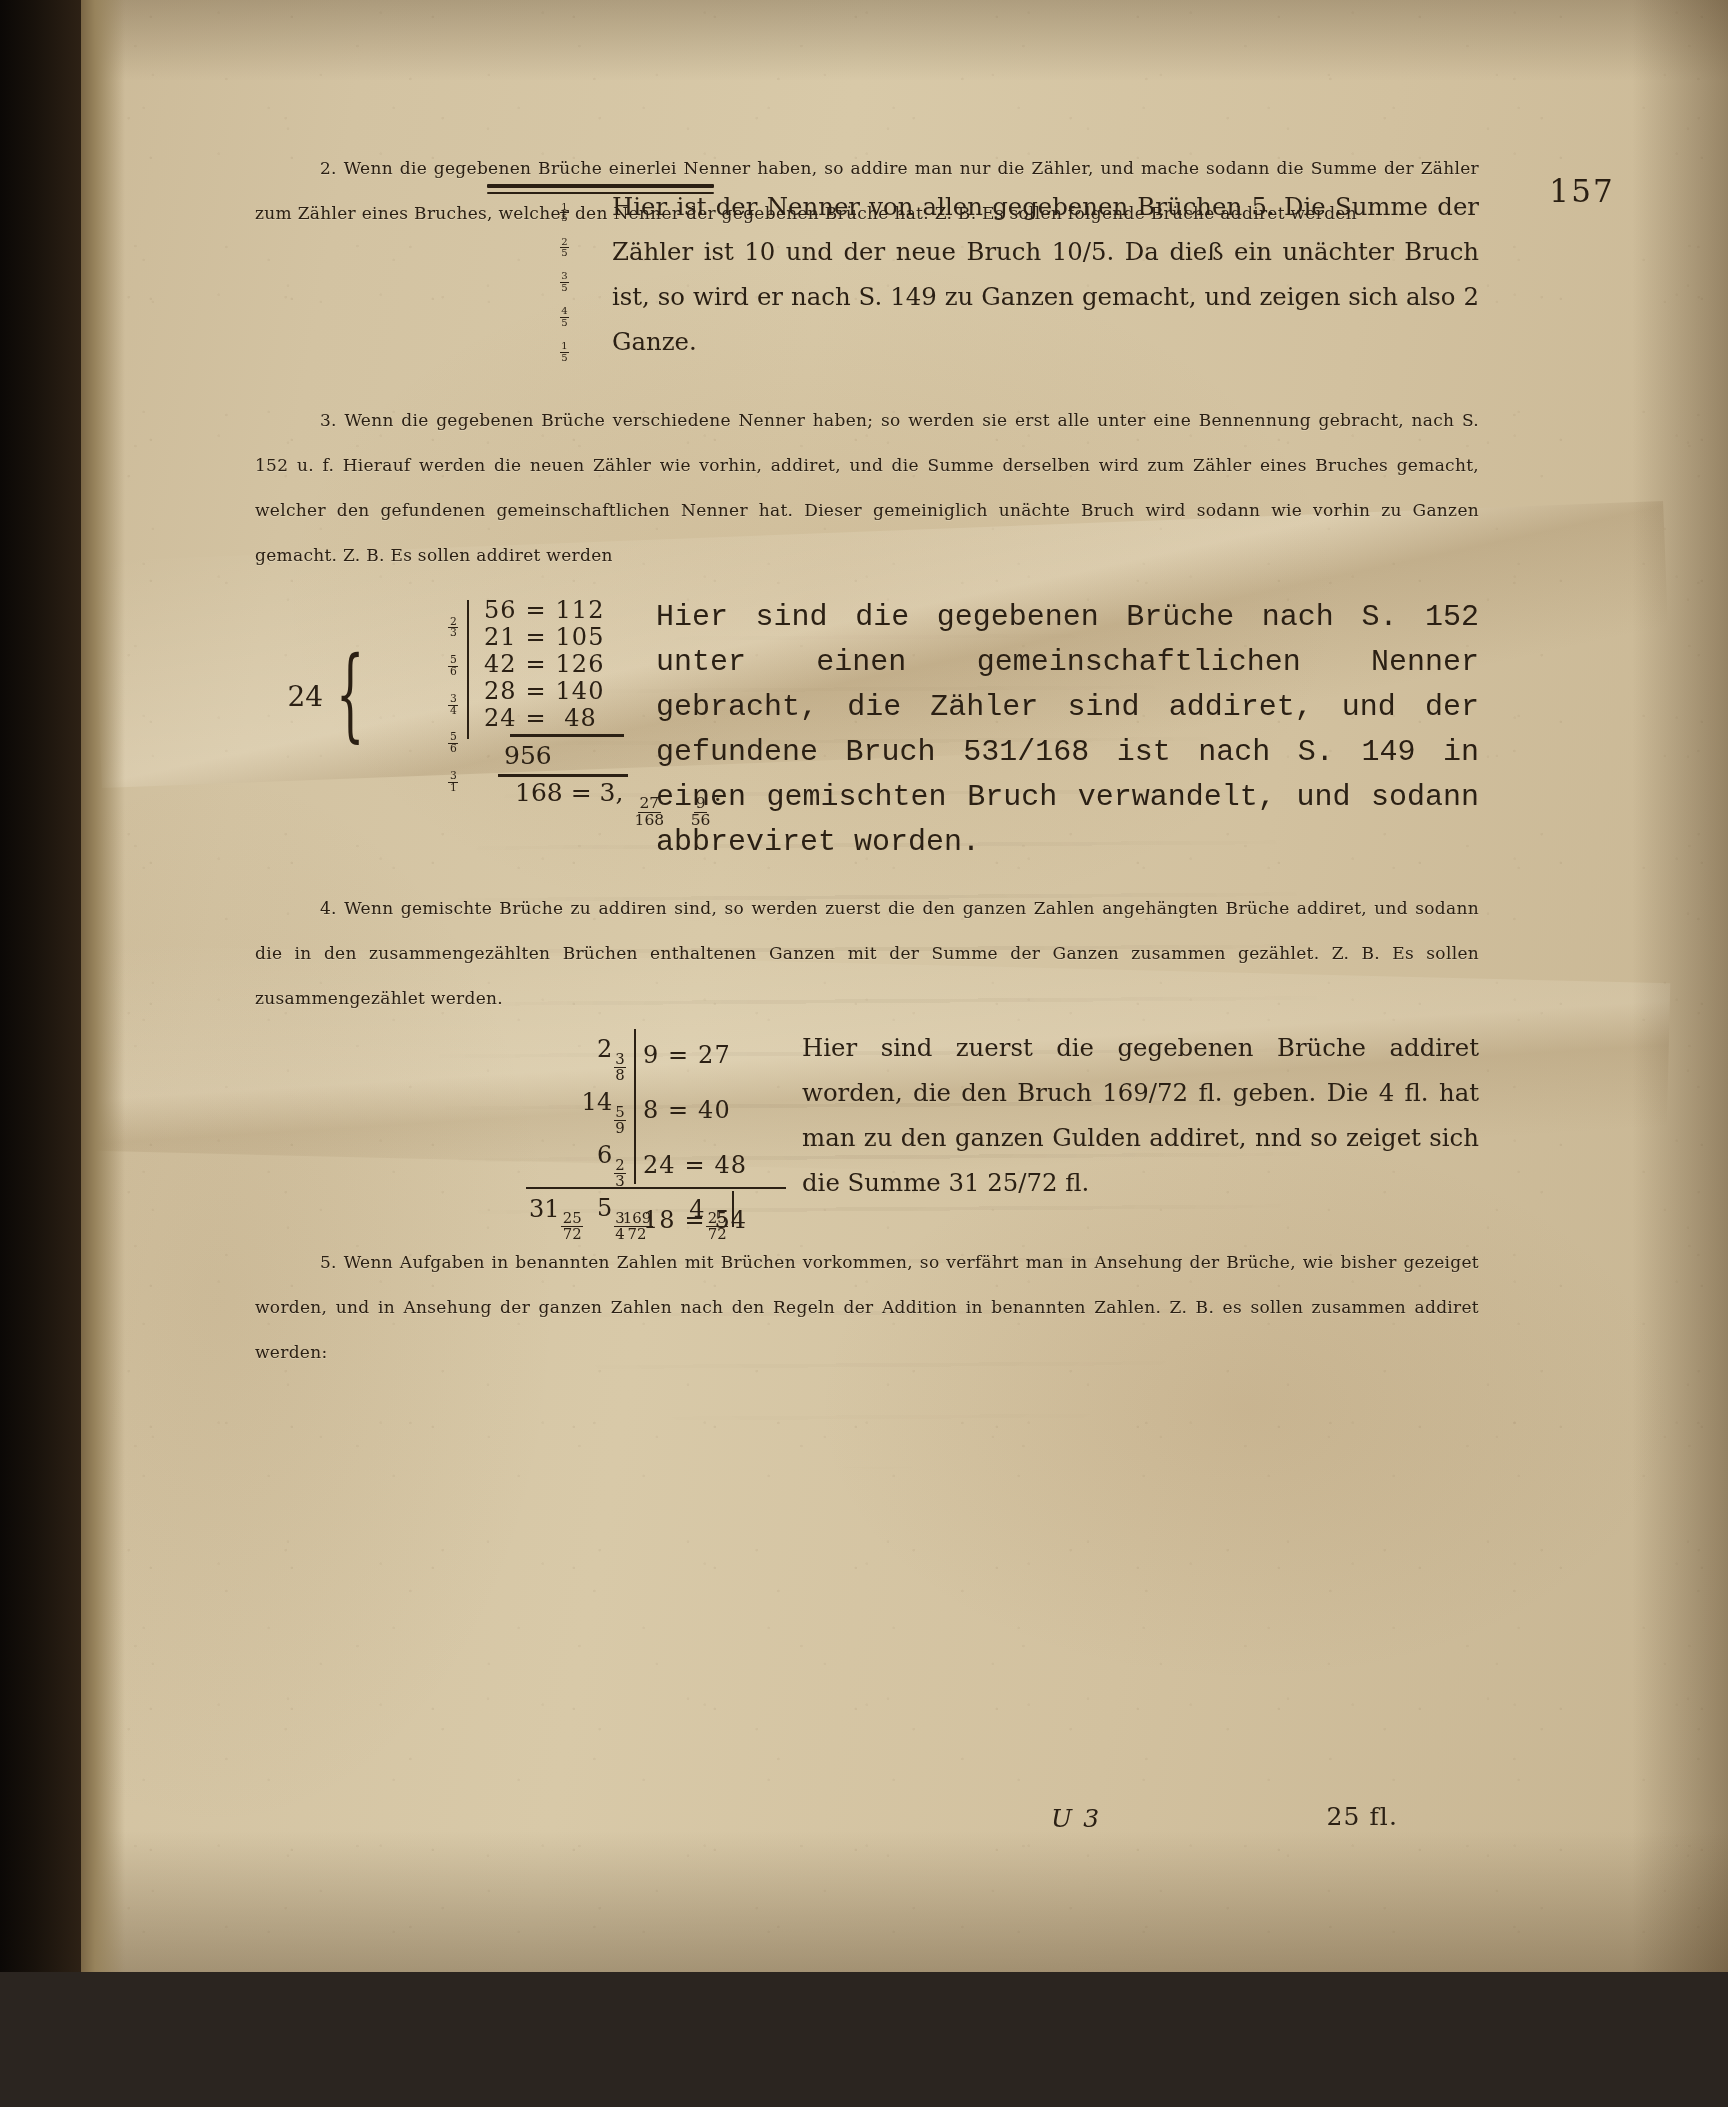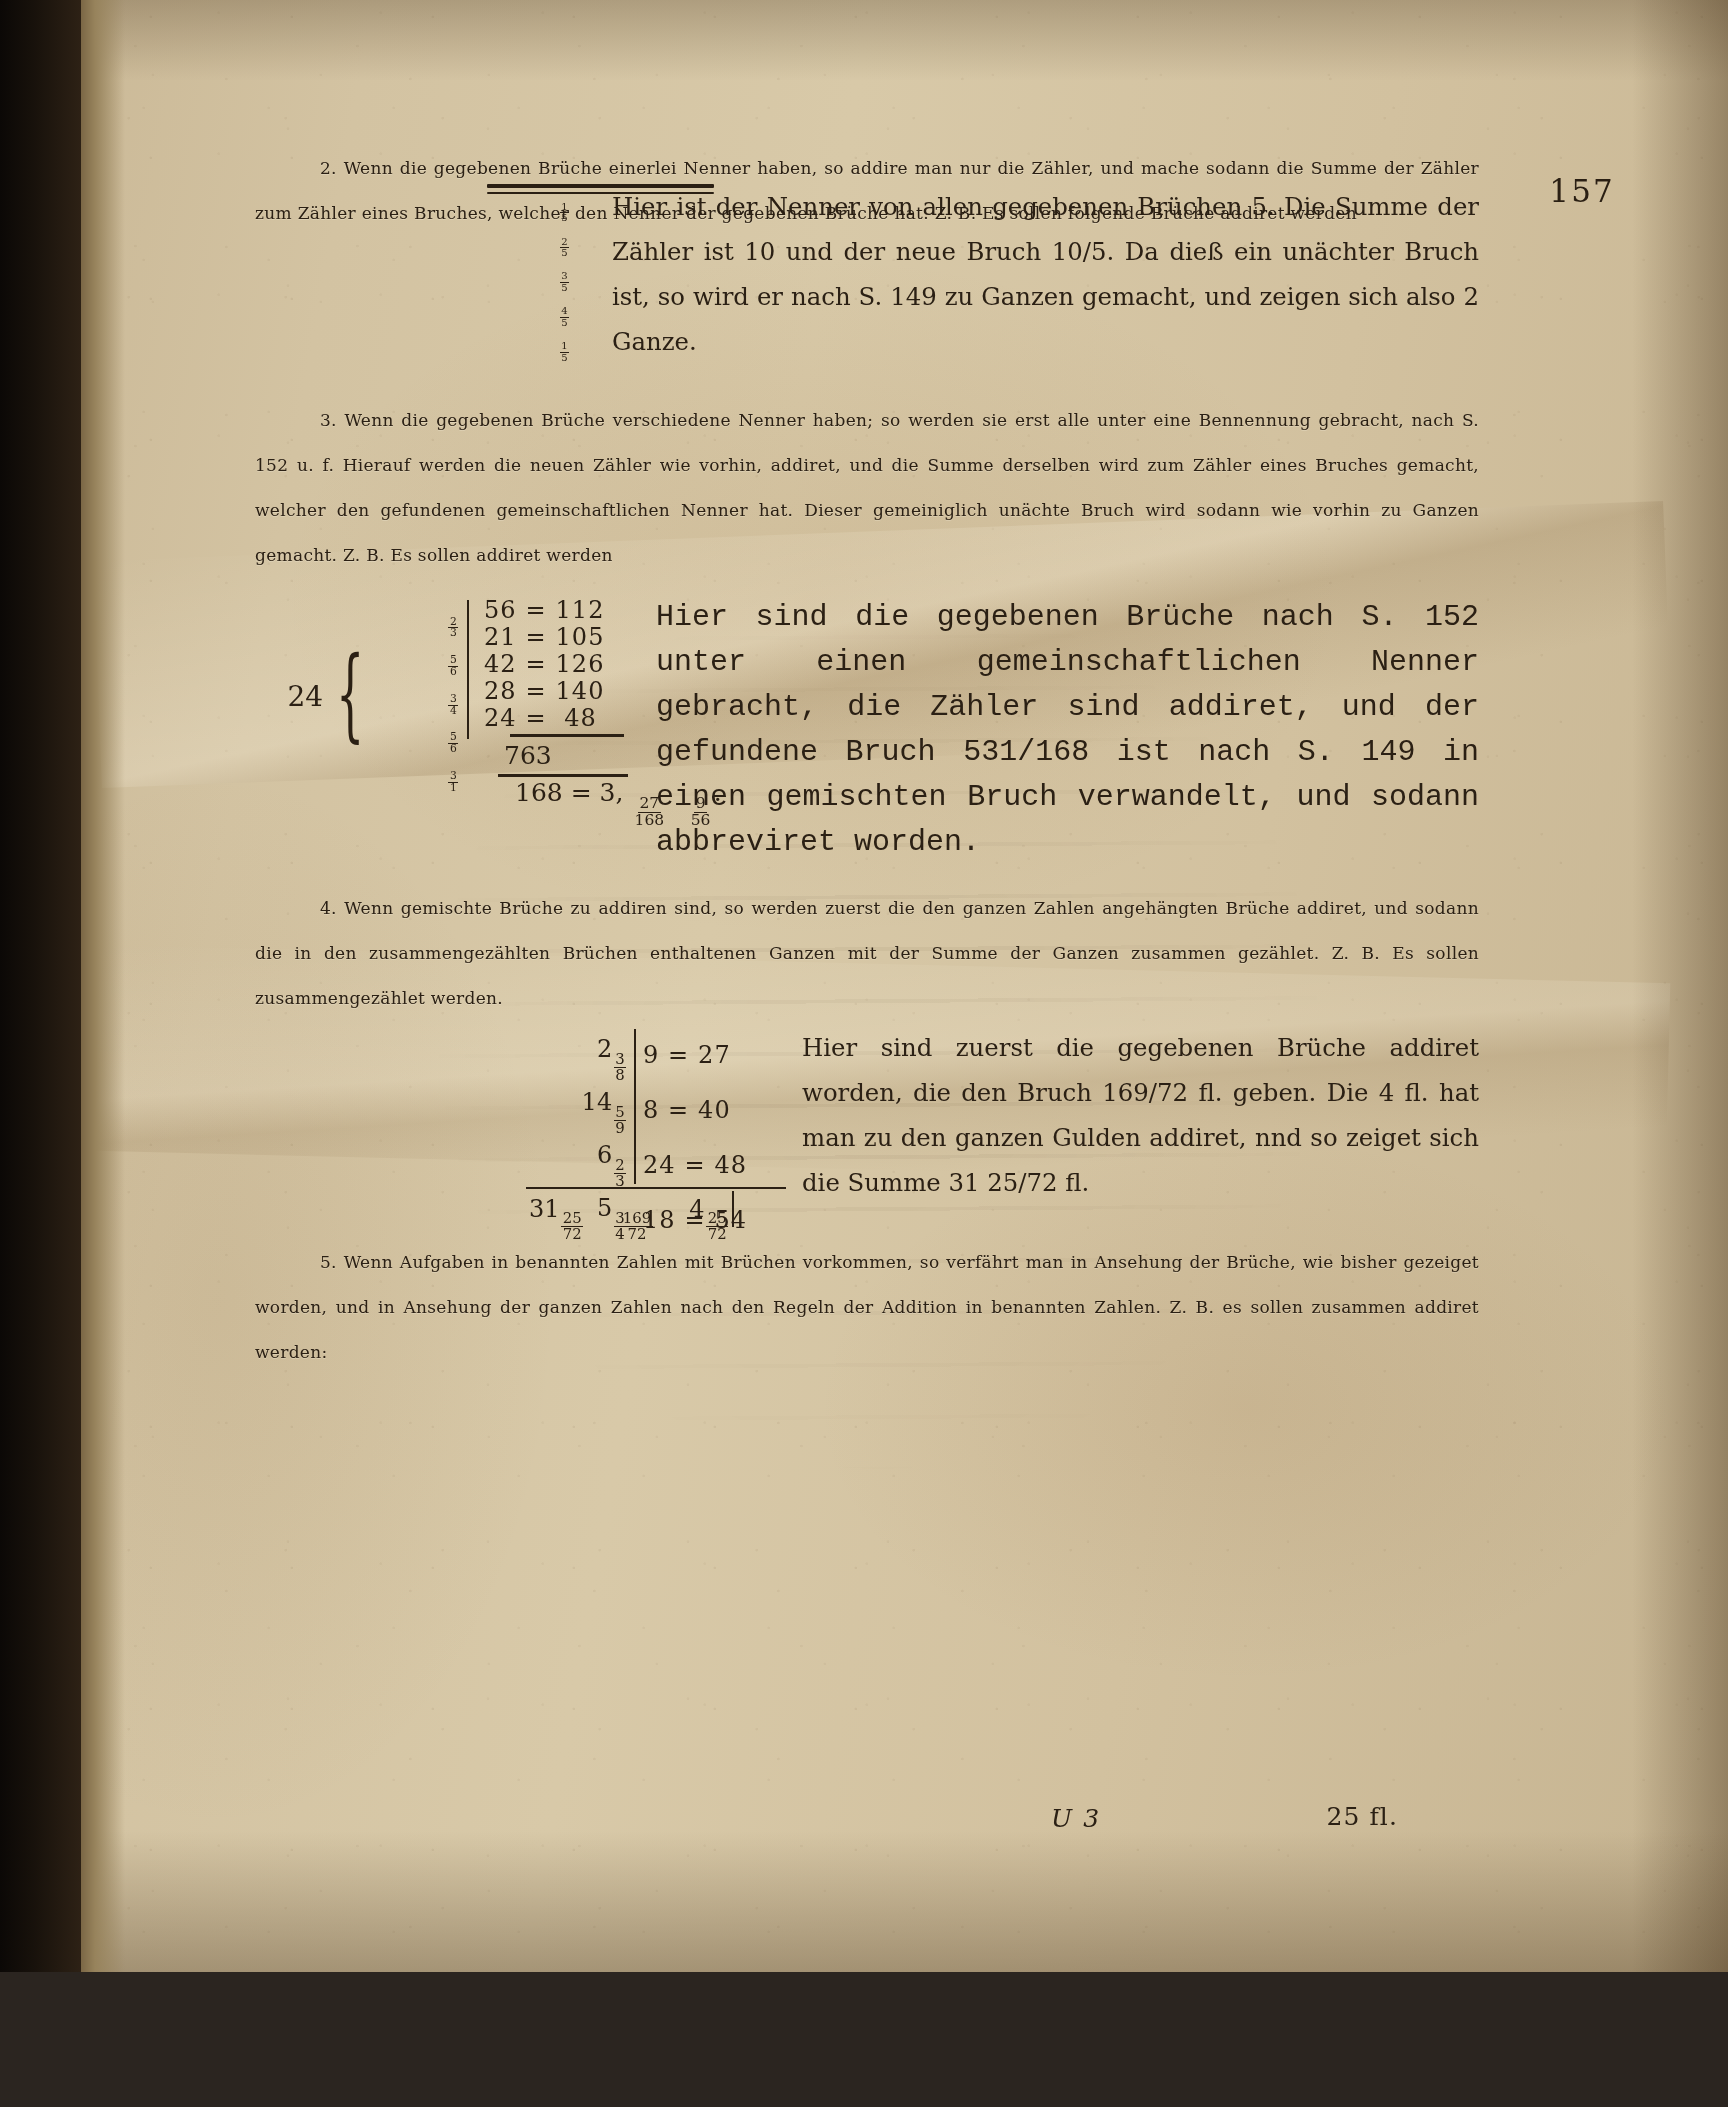--- a/index.html
+++ b/index.html
@@ -357,21 +357,21 @@
       </div>
       <div class="vbar"></div>
 
       <div class="col-nums"><span>56 = 112</span>
 <span>21 = 105</span>
 <span>42 = 126</span>
 <span>28 = 140</span>
 <span>24 =  48</span></div>
 
       <div class="sumline"></div>
-      <div class="total">763</div>
+      <div class="total">956</div>
       <div class="totline"></div>
       <div class="result">
         <span>168</span>
         <span>= 3,</span>
         <span class="frac">
             <span class="num">27</span>
             <span class="den">168</span>
           </span>
         <span style="display:inline-block;width:4.3px;"></span>
         <span class="frac">

